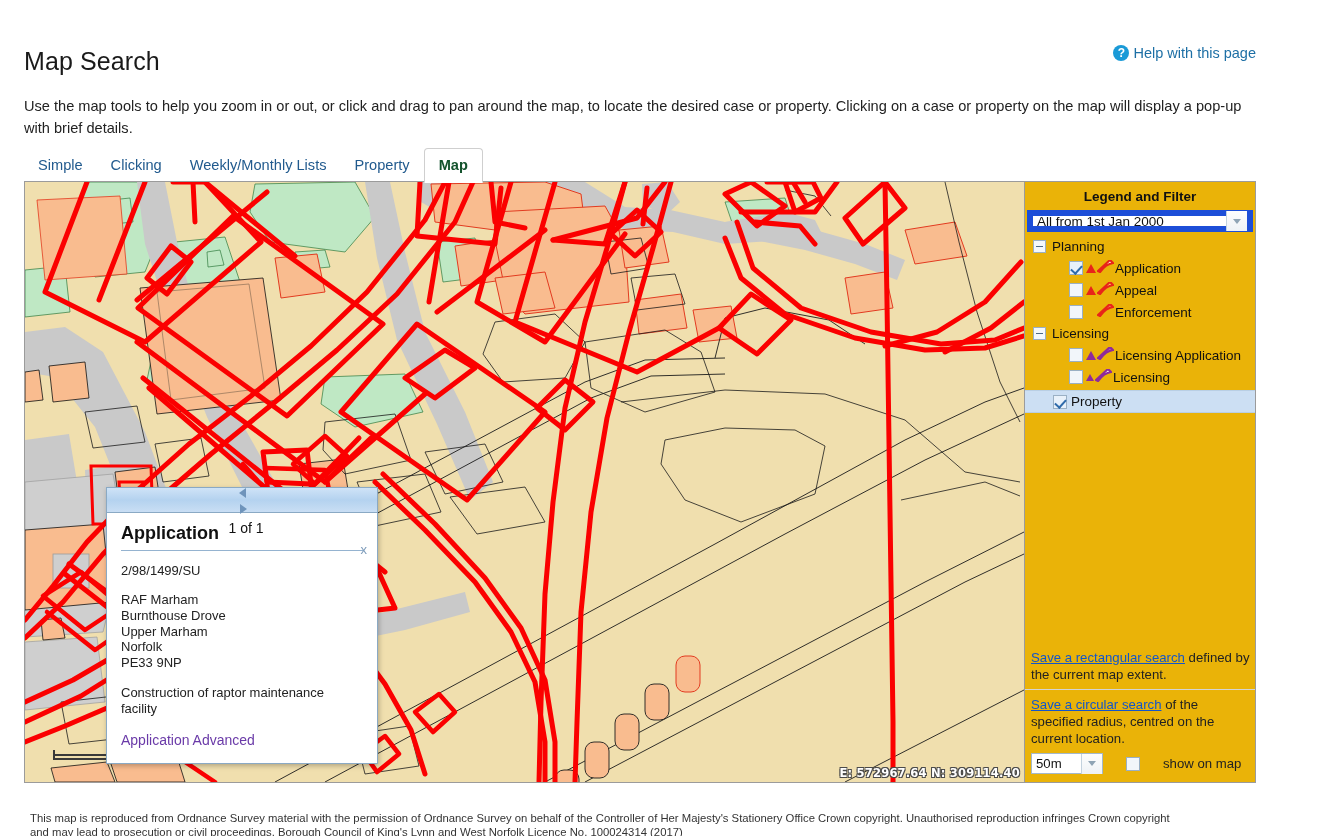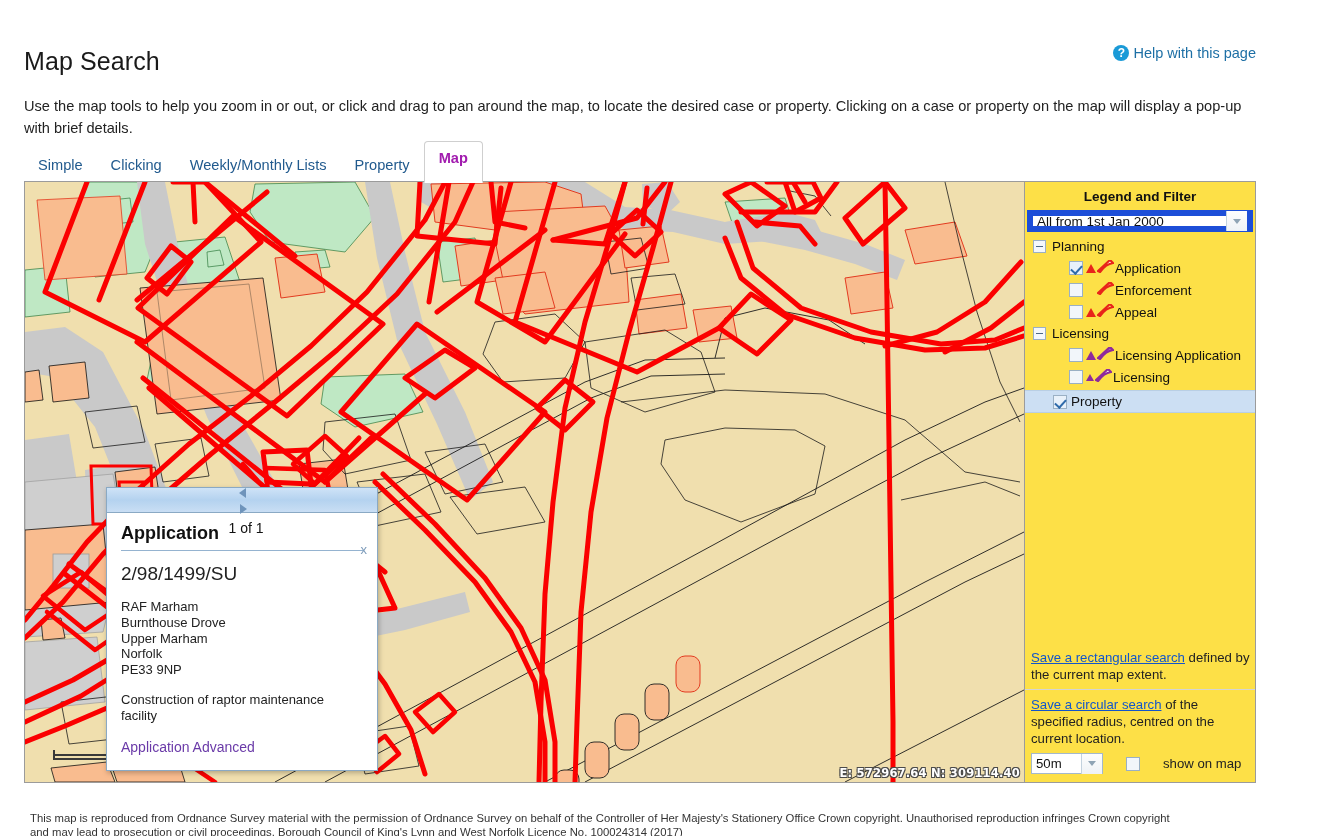--- a/index.html
+++ b/index.html
@@ -40,25 +40,25 @@
   .tabs {
     position: absolute; left: 24px; top: 147px;
     display: flex; align-items: flex-end; height: 35px;
   }
   .tab {
     font-size: 14.6px; color: #215a8e; padding: 0 14px;
     line-height: 34px; cursor: pointer; white-space: nowrap;
     text-decoration: none;
   }
   .tab.active {
-    color: #a21caf; font-weight: bold;
+    color: #14532d; font-weight: bold;
     background: #fff;
     border: 1px solid #cfcfcf; border-bottom: 1px solid #fff;
     border-radius: 4px 4px 0 0;
-    position: relative; z-index: 3; height: 42px;
+    position: relative; z-index: 3; height: 35px;
     margin-bottom: -1px; line-height: 33px;
   }
 
   
   .map-wrap {
     position: absolute; left: 24px; top: 181px;
     width: 1232px; height: 602px;
     border: 1px solid #9b9b9b;
     background: #fff;
     display: flex;
@@ -114,30 +114,30 @@
   }
   .popup-close {
     margin-left: auto; font-size: 13px; color: #7f9dbb;
     cursor: pointer; padding: 0 4px; font-family: "Liberation Sans", sans-serif;
   }
   .popup-body { padding: 10px 14px 14px 14px; }
   .popup-title {
     font-size: 18px; font-weight: bold; color: #111;
     padding-bottom: 6px; border-bottom: 1px solid #95b3d0; margin-bottom: 12px;
   }
-  .popup-ref { font-size: 19px; color: #222; margin-bottom: 14px; }
+  .popup-ref { font-size: 13px; color: #222; margin-bottom: 14px; }
   .popup-addr { font-size: 13px; color: #222; line-height: 15.8px; margin-bottom: 14px; }
   .popup-desc { font-size: 13px; color: #222; line-height: 15.8px; margin-bottom: 14px; }
   .popup-link {
     font-size: 14px; color: #6a3aa8; text-decoration: none; cursor: pointer;
   }
 
   
   .legend {
-    width: 231px; height: 600px; background: #fde047;
+    width: 231px; height: 600px; background: #eab308;
     border-left: 1px solid #9b9b9b;
     position: relative; font-size: 13px; color: #111;
     display: flex; flex-direction: column;
   }
   .legend-title {
     text-align: center; font-weight: bold; font-size: 13.5px;
     padding: 7px 0 6px; color: #111;
   }
   .legend-select {
     margin: 0 2px 1px 2px; height: 22px;
@@ -498,38 +498,38 @@
           <span class="sym-flag">
             <svg width="17" height="13" viewBox="0 0 17 13">
                 <path d="M1 11 L13 0 L16 3 Q9 4 3 12 Z" fill="#ffffff" stroke="#e8241a" stroke-width="2.2"></path>
               </svg>
           </span>
           <span class="item-label">Application</span>
         </div>
 
         <div class="tree-item">
           <span class="cbox"></span>
+          <span class="sym-tri tri-red"></span>
+          <span class="sym-flag">
+            <svg width="17" height="13" viewBox="0 0 17 13">
+                <path d="M1 11 L13 0 L16 3 Q9 4 3 12 Z" fill="#f7e96a" stroke="#e8241a" stroke-width="2.2"></path>
+              </svg>
+          </span>
+          <span class="item-label">Appeal</span>
+        </div>
+
+        <div class="tree-item">
+          <span class="cbox"></span>
           <span class="sym-tri" style="border:0;width:10px"></span>
           <span class="sym-flag">
             <svg width="17" height="13" viewBox="0 0 17 13">
                 <path d="M1 11 L13 0 L16 3 Q9 4 3 12 Z" fill="#fa6d67" stroke="#e8241a" stroke-width="2.2"></path>
               </svg>
           </span>
           <span class="item-label">Enforcement</span>
-        </div>
-
-        <div class="tree-item">
-          <span class="cbox"></span>
-          <span class="sym-tri tri-red"></span>
-          <span class="sym-flag">
-            <svg width="17" height="13" viewBox="0 0 17 13">
-                <path d="M1 11 L13 0 L16 3 Q9 4 3 12 Z" fill="#f7e96a" stroke="#e8241a" stroke-width="2.2"></path>
-              </svg>
-          </span>
-          <span class="item-label">Appeal</span>
         </div>
 
         <div class="tree-group">
           <span class="expander"></span>
           <span class="tree-group-label">Licensing</span>
         </div>
 
         <div class="tree-item">
           <span class="cbox"></span>
           <span class="sym-tri tri-purple"></span>

